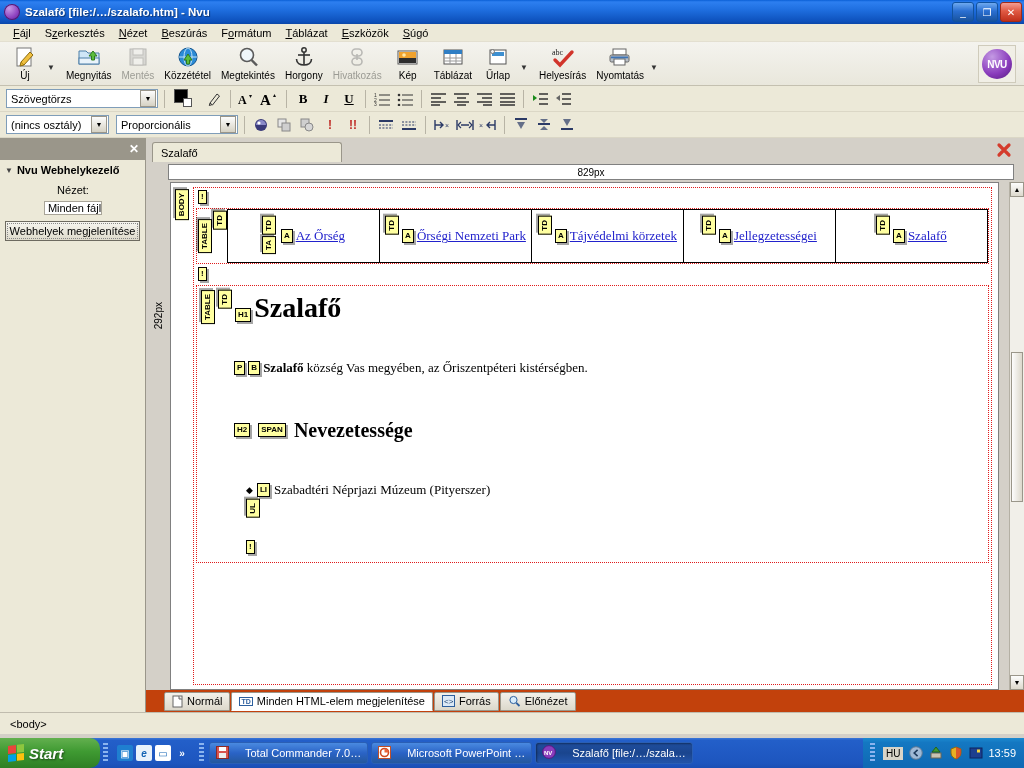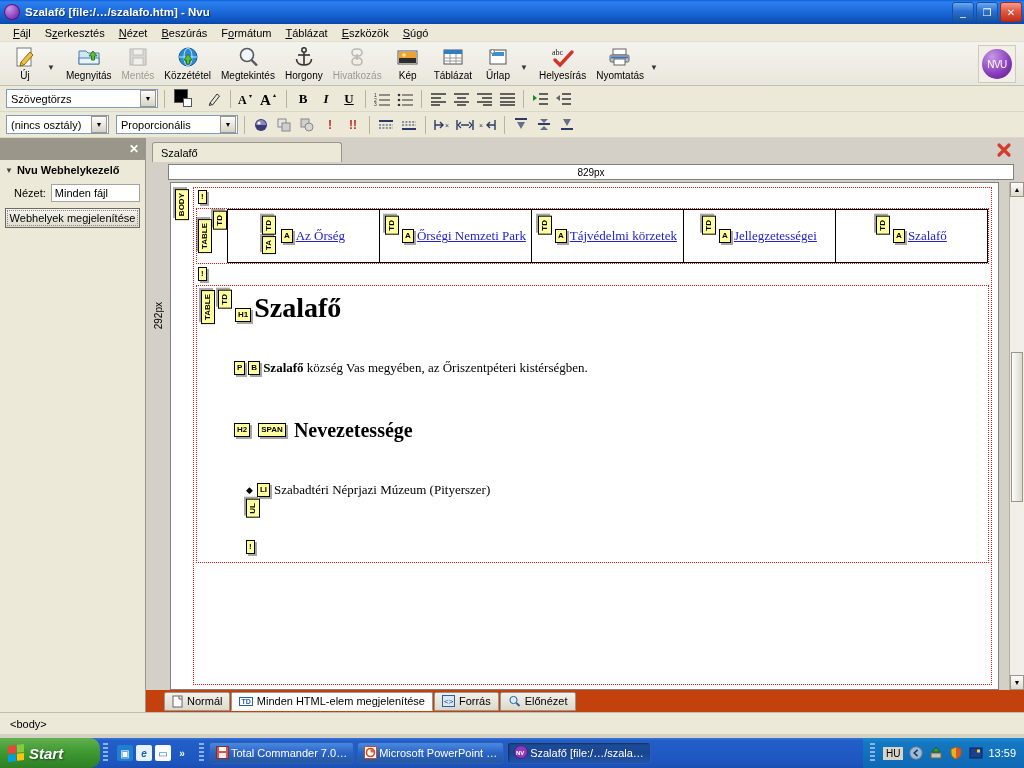--- a/index.html
+++ b/index.html
@@ -53,21 +53,21 @@
   .tb.disabled .lab { color:#9b9b94; }
   .tb.disabled .ico { opacity:.45; filter:grayscale(1); }
   .tb-arrow { font-size:8px; color:#333; padding:0 6px 0 1px; align-self:center; margin-top:8px;}
   .nvu-btn {
     position:absolute; right:8px; top:3px; width:38px; height:38px;
     border:1px solid #cfcbbb; background:#f1efe6; display:flex; align-items:center; justify-content:center;
   }
   .nvu-ball {
     width:30px; height:30px; border-radius:50%;
     background:radial-gradient(circle at 34% 26%, #c49ae4, #8a3cbc 58%, #55197f);
-    color:#fff; font-size:10px; font-weight:normal; display:flex; align-items:center; justify-content:center;
+    color:#fff; font-size:10px; font-weight:bold; display:flex; align-items:center; justify-content:center;
     letter-spacing:-.5px;
   }
 
   
   .fmtbar {
     height:26px; background:#ece9d8; display:flex; align-items:center;
     padding-left:6px; gap:3px; border-bottom:1px solid #dbd7c6;
   }
   .combo {
     height:19px; background:#fff; border:1px solid #7f9db9; display:flex; align-items:center;
@@ -89,21 +89,21 @@
 
   
   .workspace { display:flex; height:574px; }
 
   
   .sidebar { width:146px; background:#ece9d8; display:flex; flex-direction:column; border-right:1px solid #9a968a; }
   .sb-top { height:22px; background:#9a968a; display:flex; align-items:center; justify-content:flex-end; padding-right:6px; }
   .sb-x { color:#fff; font-weight:bold; font-size:12px; }
   .sb-title { height:20px; display:flex; align-items:center; gap:4px; padding-left:5px; font-weight:bold; font-size:11px; background:#ece9d8; }
   .sb-tri { font-size:8px; color:#444; }
-  .sb-row { display:flex; align-items:center; gap:5px; padding:4px 5px 2px 14px; }
+  .sb-row { display:flex; align-items:center; gap:5px; padding:4px 5px 2px 6px;flex-direction:column; }
   .sb-row .lbl { font-size:11px; }
   .sb-field { flex:1; height:18px; background:#fff; border:1px solid #a8a498; font-size:11px; padding-left:3px; display:flex; align-items:center; }
   .sb-btn {
     margin:4px 5px; height:20px; border:1px solid #6d6a60;
     background:linear-gradient(180deg,#f6f5ef,#dedacb); font-size:11px;
     display:flex; align-items:center; justify-content:center; outline:1px dotted #888; outline-offset:-3px;
   }
   .sb-list { flex:1; margin:2px 5px 6px 5px; background:#fff; border:1px solid #a8a498; }
   .sb-lhdr { height:18px; background:#ece9d8; border-bottom:1px solid #c9c5b6; display:flex; align-items:center; padding-left:6px; font-size:11px; }
 
@@ -182,21 +182,21 @@
   }
   .winlogo { width:16px; height:16px; display:grid; grid-template-columns:1fr 1fr; grid-gap:1px; transform:skewY(-8deg); }
   .winlogo i { display:block; }
   .ql { display:flex; align-items:center; gap:3px; padding:0 6px; }
   .qlico { width:16px; height:16px; border-radius:2px; display:flex; align-items:center; justify-content:center; font-size:10px; }
   .grip { width:5px; height:20px; background:repeating-linear-gradient(180deg,#8bb4ef 0 2px, transparent 2px 4px); margin:0 3px; }
   .tasks { flex:1; display:flex; align-items:center; gap:3px; padding-left:2px; }
   .taskbtn {
     height:22px; min-width:140px; max-width:170px; border:1px solid #2a5fb5; border-radius:3px;
     background:linear-gradient(180deg,#4a8ae0,#2a63c6 50%,#24589d);
-    display:flex; align-items:center; gap:2px; padding:0 6px; color:#fff; font-size:11px;
+    display:flex; align-items:center; gap:16px; padding:0 6px; color:#fff; font-size:11px;
     white-space:nowrap; overflow:hidden;
   }
   .taskbtn.active { background:linear-gradient(180deg,#1f4e9e,#1a458e 50%,#2355ab); box-shadow:inset 1px 1px 2px rgba(0,0,0,.4); }
   .tray {
     height:30px; background:linear-gradient(180deg,#1c8ad0 0%, #1478c2 15%, #0f6ab5 90%);
     display:flex; align-items:center; gap:5px; padding:0 8px 0 4px; color:#fff; font-size:11px;
   }
   .trayico { width:15px; height:15px; display:flex; align-items:center; justify-content:center; font-size:10px; }
 </style>
 </head>

